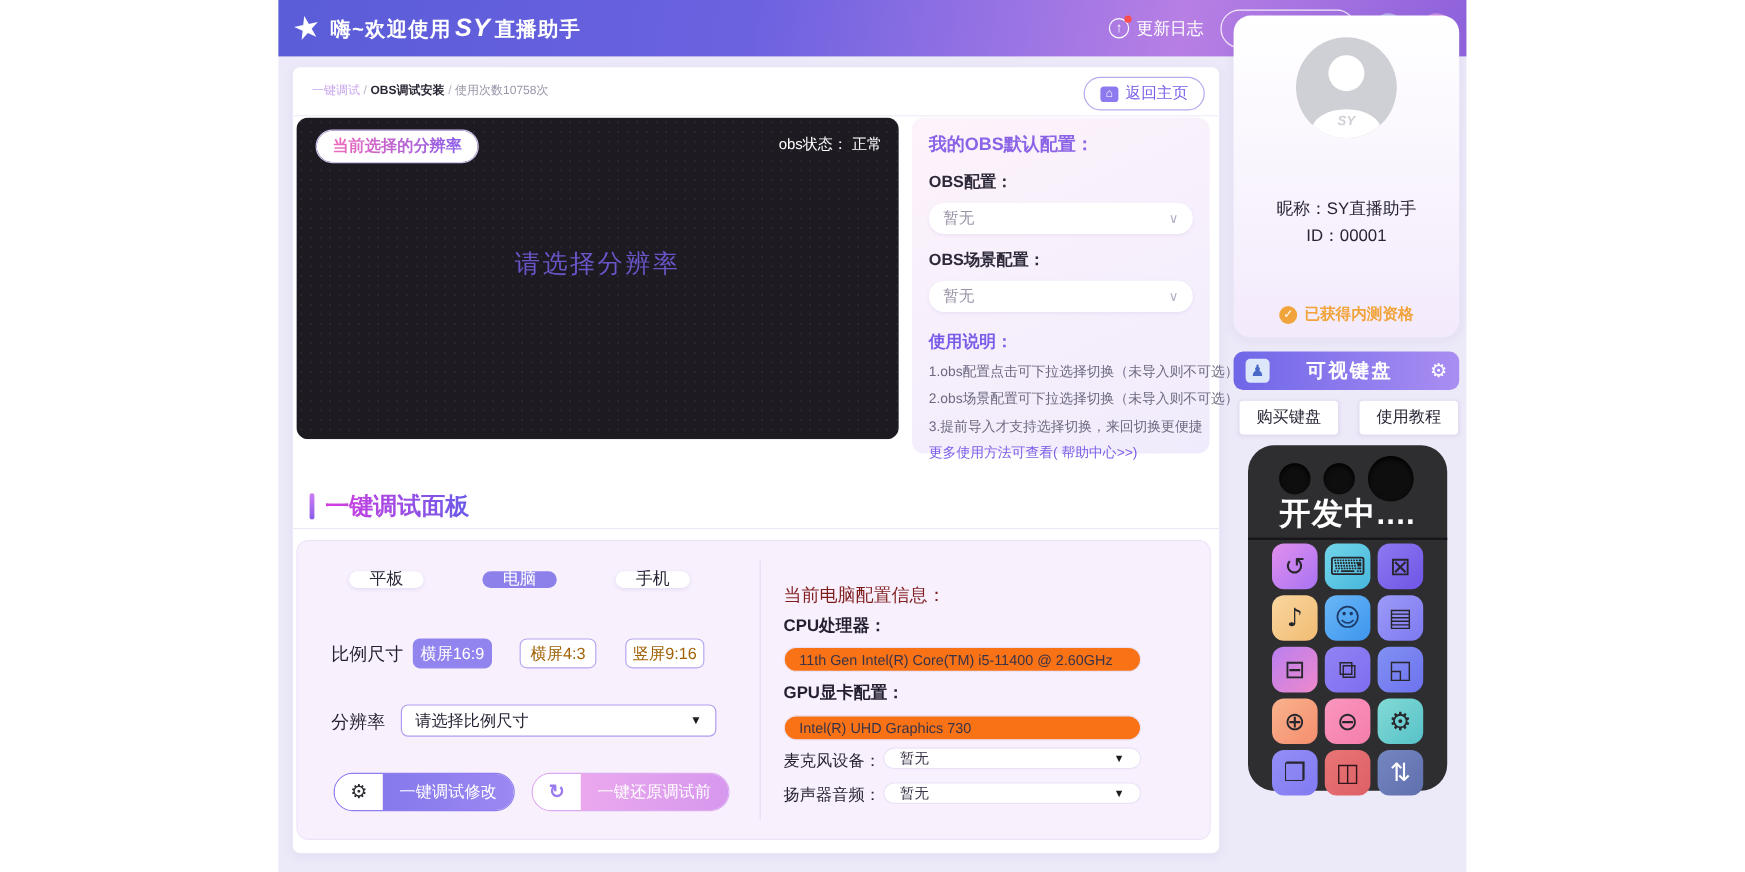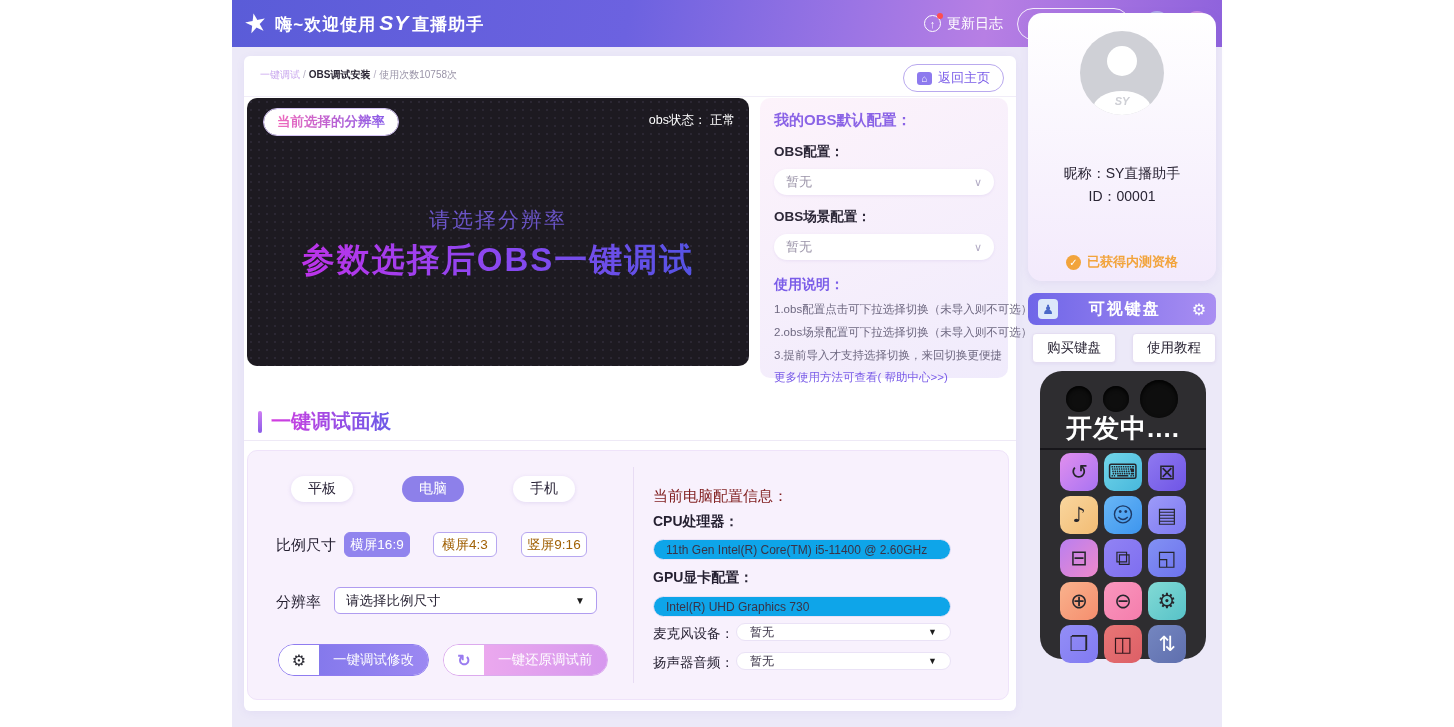--- a/index.html
+++ b/index.html
@@ -79,21 +79,21 @@
   .sec-title { margin-left:9px; font-size:20px; font-weight:bold;
     background:linear-gradient(90deg,#d43de0,#6a5ae8);
     -webkit-background-clip:text; background-clip:text; -webkit-text-fill-color:transparent; }
   .sec-line { position:absolute; left:0; top:384px; width:100%; height:1px; background:#eee9f6; }
 
   
   .bpanel { position:absolute; left:3px; top:394px; width:762px; height:250px;
     background:#f8f1fd; border:1px solid #efe3fa; border-radius:10px; }
   .vdiv { position:absolute; left:385px; top:16px; bottom:16px; width:1px; background:#e8dcf4; }
 
-  .tab { position:absolute; top:25px; width:62px; height:26px; border-radius:13px; background:#fff;
+  .tab { position:absolute; top:25px; width:62px; height:14px; border-radius:13px; background:#fff;
     box-shadow:0 1px 4px rgba(140,110,200,.18); font-size:14px; color:#2a2438; border:none;
     display:flex; align-items:center; justify-content:center; cursor:pointer; }
   .tab.active { background:#8d80ea; color:#fff; box-shadow:none; }
 
   .row-label { position:absolute; font-size:15px; color:#241f30; }
   .ratio-btn { position:absolute; top:81px; height:25px; border-radius:6px; font-size:13.5px;
     display:flex; align-items:center; justify-content:center; cursor:pointer;
     background:#fff; border:1px solid #b7a7f0; color:#a16207; }
   .ratio-btn.active { background:#9184ee; border-color:#9184ee; color:#fff; }
 
@@ -108,21 +108,21 @@
   .act-txt { display:flex; align-items:center; padding:0 14px; color:#fff; font-size:13.5px; }
   .btn-apply { left:30px; border-color:#8f7cf0; }
   .btn-apply .act-txt { background:linear-gradient(90deg,#8579ec,#9c88f2); }
   .btn-apply .act-ico { color:#2c2c34; }
   .btn-restore { left:195px; border-color:#dcaaee; }
   .btn-restore .act-txt { background:linear-gradient(90deg,#eba8ee,#d698ee); }
   .btn-restore .act-ico { color:#9a7cf0; font-weight:bold; }
 
   .pc-title { position:absolute; left:405px; top:36px; color:#7f1d1d; font-weight:normal; font-size:15px; }
   .pc-label { position:absolute; left:405px; font-weight:bold; font-size:14px; color:#241f30; }
-  .pc-pill { position:absolute; left:405px; width:298px; height:21px; background:#0ea5e9;
+  .pc-pill { position:absolute; left:405px; width:298px; height:21px; background:#f97316;
     border:1px solid #eae2f6; border-radius:11px; font-size:12px; color:#3a3347;
     display:flex; align-items:center; padding:0 12px; white-space:nowrap; }
   .dev-row-label { position:absolute; left:405px; font-size:13.5px; color:#241f30; }
   .dev-select { position:absolute; left:488px; width:215px; height:18px; background:#fff;
     border:1px solid #eae2f6; border-radius:9px; font-size:12px; color:#3a3347;
     display:flex; align-items:center; padding:0 13px; cursor:pointer; }
   .dev-select .tri { margin-left:auto; font-size:9px; color:#1c1c1c; }
 
   
   .profile { position:absolute; left:796px; top:13px; width:188px; height:268px;
@@ -205,21 +205,20 @@
     </button>
     <div class="crumb-line"></div>
 
     <div class="preview">
       <span class="res-badge"><span>当前选择的分辨率</span></span>
       <span class="obs-status">
         <span>obs状态：</span>
         <span>正常</span>
       </span>
       <div class="pv-line1">请选择分辨率</div>
-      <div class="pv-line2">参数选择后OBS一键调试</div>
     </div>
 
     <div class="obs-panel">
       <div class="obs-title">我的OBS默认配置：</div>
       <div class="fld-label">OBS配置：</div>
       <div class="sel-pill">
         <span>暂无</span>
         <span class="chev">∨</span>
       </div>
       <div class="fld-label">OBS场景配置：</div>

